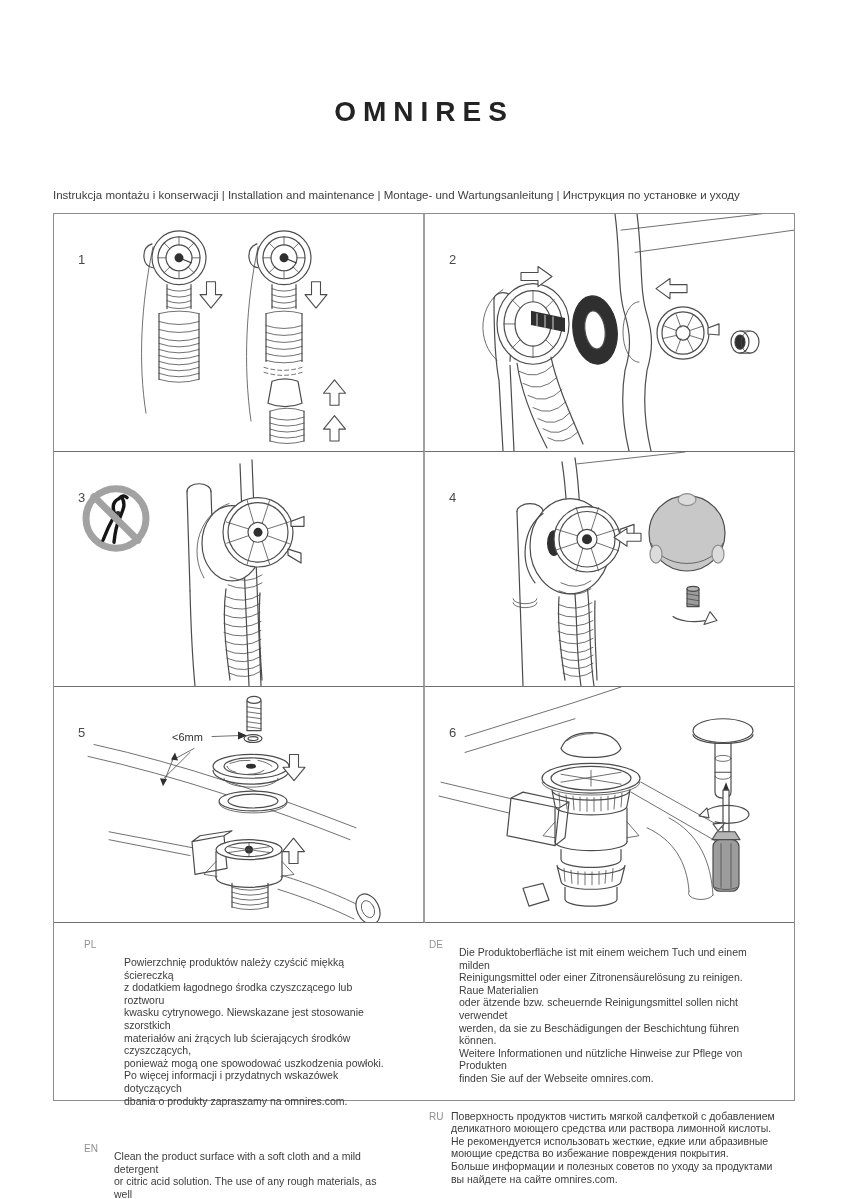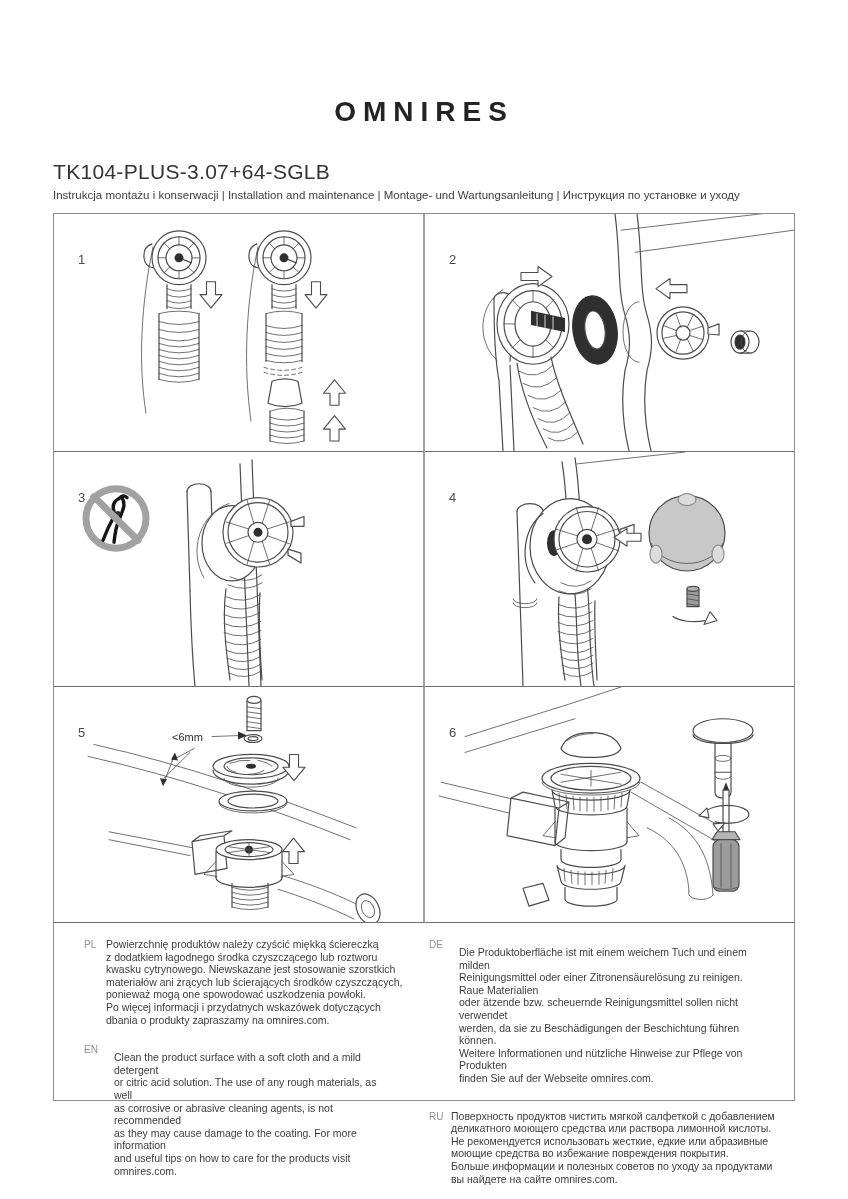--- a/index.html
+++ b/index.html
@@ -39,21 +39,20 @@
   .cblock{display:flex;gap:2px}
   .clang{flex:0 0 20px;font-size:10px;color:#909090;padding-top:1px}
   .ctext{font-size:10.5px;line-height:12.6px;color:#3c3c3c;white-space:pre-line}
 </style>
 </head>
 <body>
 
 <div class="sheet">
 
   <div class="logo">OMNIRES</div>
-  <div class="pcode">TK104-PLUS-3.07+64-SGLB</div>
   <div class="subtitle">Instrukcja montażu i konserwacji | Installation and maintenance | Montage- und Wartungsanleitung | Инструкция по установке и уходу</div>
 
   <div class="frame">
 
     <div class="cell cl rb">
       <span class="stepnum">1</span>
       <svg class="ill" viewBox="0 0 369 238" preserveAspectRatio="none">
         <g>
           <path class="thin" d="M99,33 C87,90 84,150 92,200"></path>
           <circle class="fw" cx="125" cy="44" r="27"></circle>
@@ -306,21 +305,21 @@
           <path class="thin" d="M296,158 v44 M306,158 v44" stroke="#c9c9c9"></path>
           <path class="thin" d="M290,202 a13,5 0 0 0 22,0"></path>
         </g>
       </svg>
     </div>
 
     <div class="care">
       <div class="ccol c1">
         <div class="cblock">
           <span class="clang">PL</span>
-          <p class="ctext" style="margin:0">Powierzchnię produktów należy czyścić miękką ściereczką
+          <p class="ctext" style="margin:18px">Powierzchnię produktów należy czyścić miękką ściereczką
 z dodatkiem łagodnego środka czyszczącego lub roztworu
 kwasku cytrynowego. Niewskazane jest stosowanie szorstkich
 materiałów ani żrących lub ścierających środków czyszczących,
 ponieważ mogą one spowodować uszkodzenia powłoki.
 Po więcej informacji i przydatnych wskazówek dotyczących
 dbania o produkty zapraszamy na omnires.com.</p>
         </div>
         <div class="cblock">
           <span class="clang">EN</span>
           <p class="ctext" style="margin:8px">Clean the product surface with a soft cloth and a mild detergent

